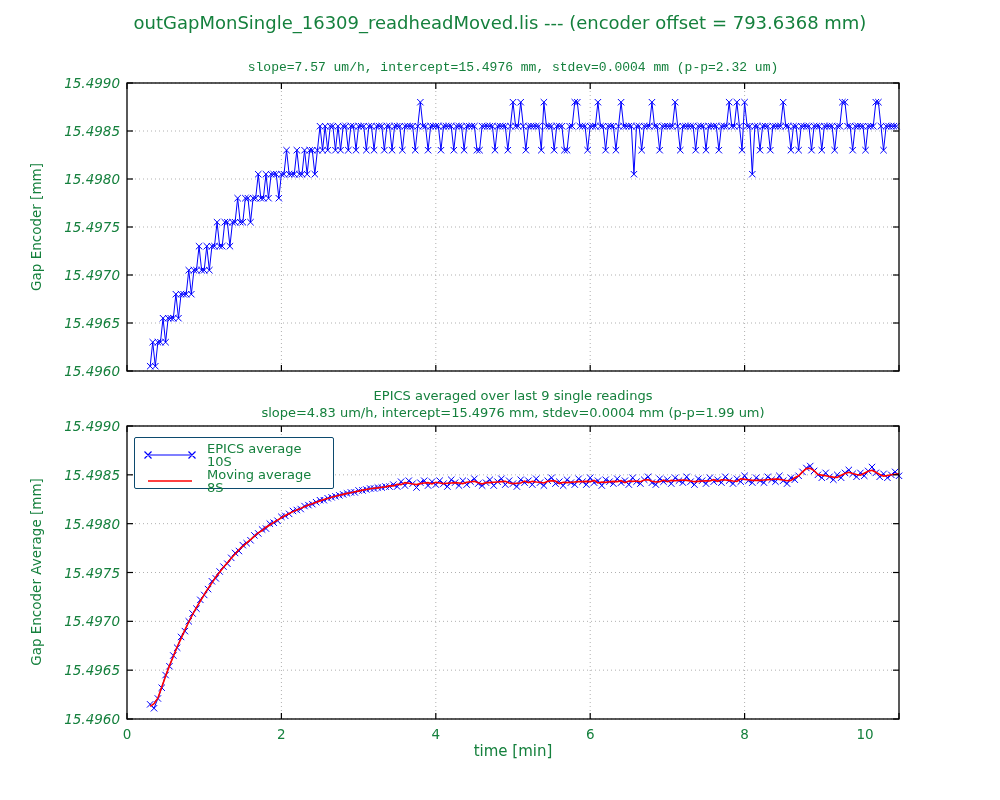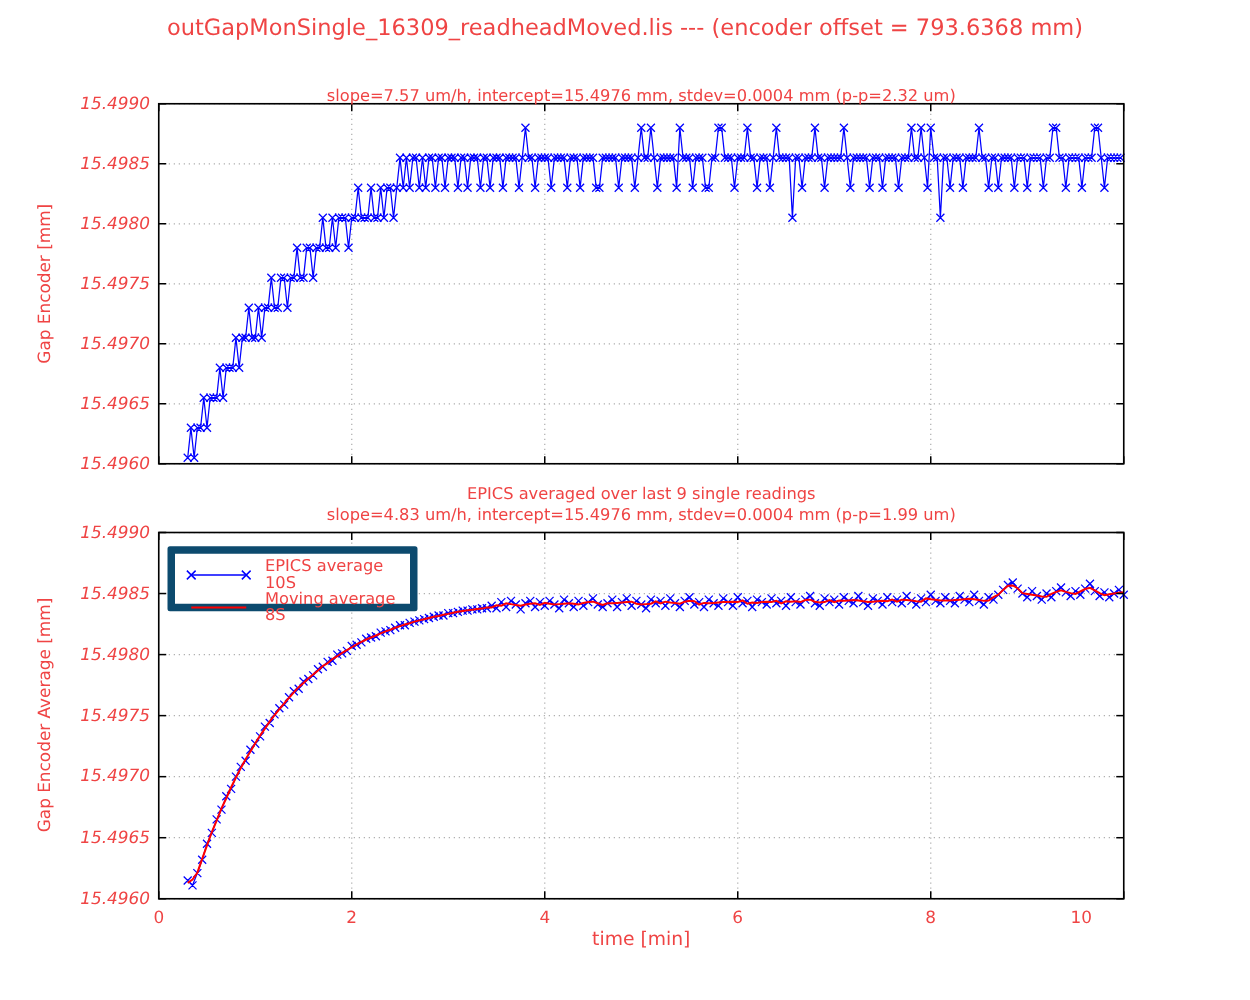--- a/index.html
+++ b/index.html
@@ -1,30 +1,30 @@
 <!DOCTYPE html>
 <html><head>
 <meta charset="utf-8">
 <style>
   html,body{margin:0;padding:0;background:#fff;}
   #figure{position:relative;width:1000px;height:800px;background:#ffffff;overflow:hidden;
-          font-family:"DejaVu Sans","Liberation Sans",sans-serif;color:#ef4444;}
+          font-family:"DejaVu Sans","Liberation Sans",sans-serif;color:#15803d;}
   #canvas{position:absolute;left:0;top:0;}
   .main-title{position:absolute;left:0;top:12px;width:1000px;text-align:center;font-size:18px;}
   .sub-title{position:absolute;left:127px;width:772px;text-align:center;font-size:13px;}
-  #t0{top:70px;}
+  #t0{top:60px;font-family:Liberation Mono, monospace;}
   #t1a{top:388px;}
   #t1b{top:405px;}
   .ylab{position:absolute;transform:translate(-50%,-50%) rotate(-90deg);white-space:nowrap;font-size:13.5px;}
   #yl0{left:36px;top:227px;}
   #yl1{left:36px;top:572px;}
   .xlab{position:absolute;left:127px;width:772px;text-align:center;font-size:15px;top:742px;}
   .ytick{position:absolute;width:80px;text-align:right;font-size:13.5px;transform:translateY(-50%);font-style:italic;}
   .xtick{position:absolute;width:60px;text-align:center;font-size:13.5px;}
-  #legend{position:absolute;left:134px;top:437px;width:200px;height:52px;border:6px solid #0c4a6e;
+  #legend{position:absolute;left:134px;top:437px;width:200px;height:52px;border:1px solid #0c4a6e;
           border-radius:2px;background:#fff;box-sizing:border-box;padding:4px 8px;
           display:flex;flex-direction:column;justify-content:space-around;}
   .leg-row{display:flex;align-items:center;gap:10px;font-size:13px;line-height:1;}
   .leg-sample{flex:0 0 auto;display:block;}
 </style>
 </head>
 <body>
 
 <div id="figure">
   <svg id="canvas" width="1000" height="800">

